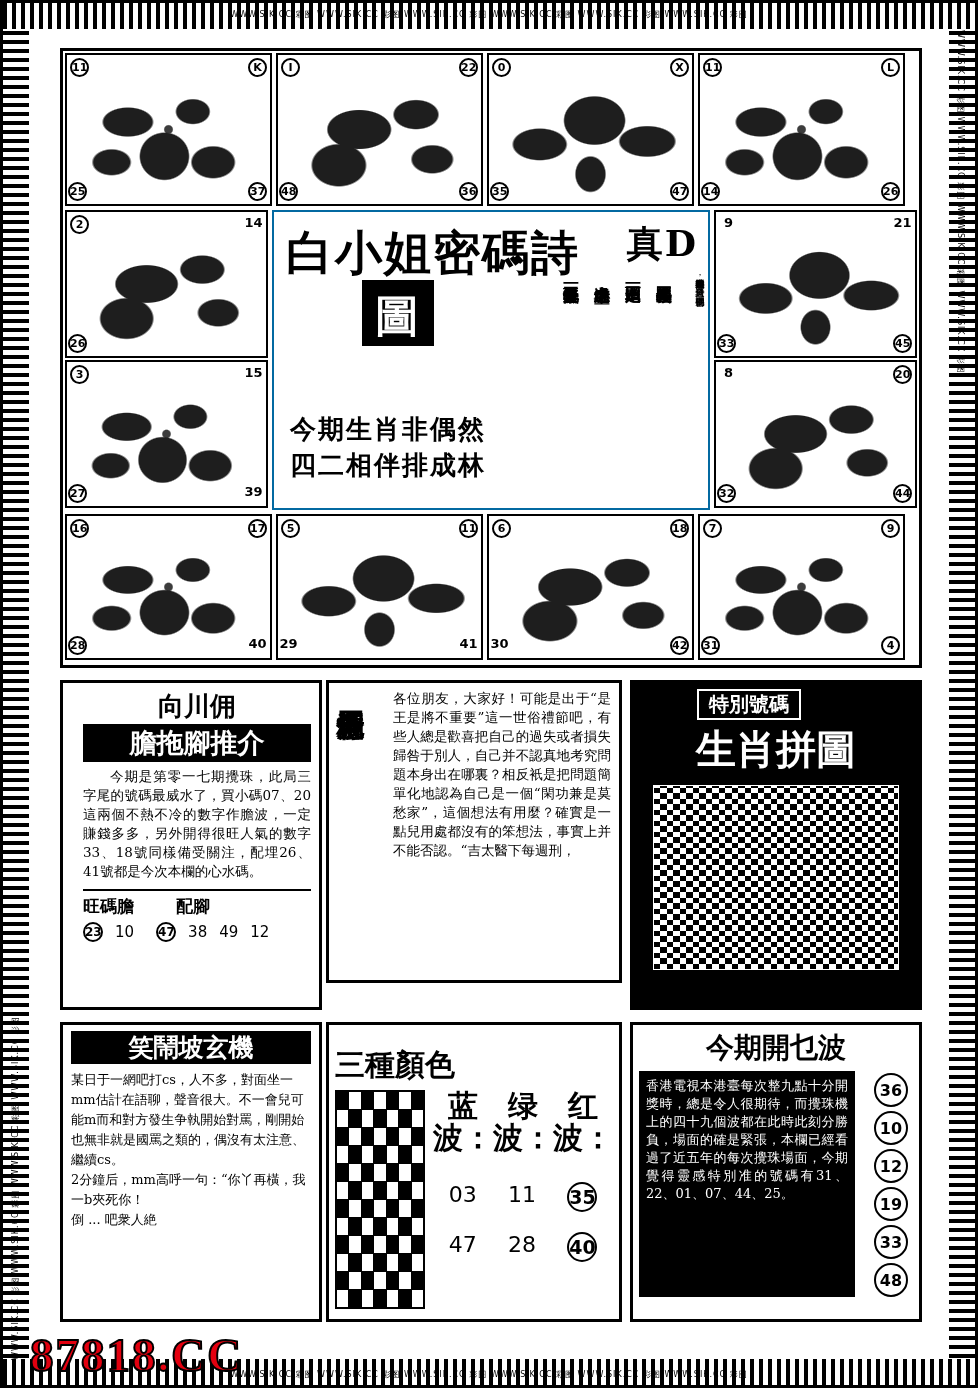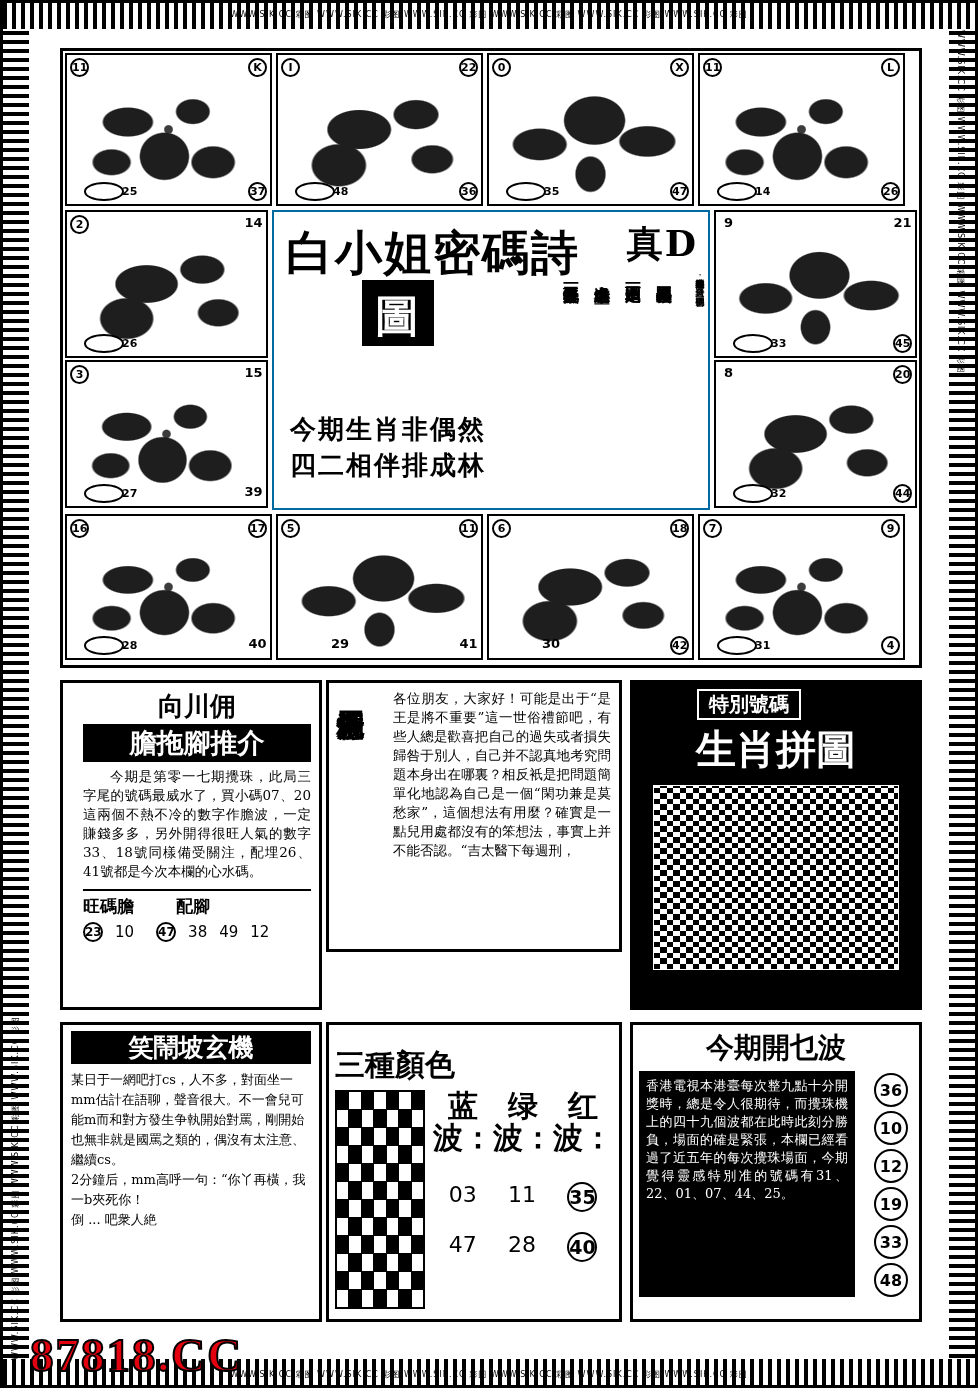--- a/index.html
+++ b/index.html
@@ -69,21 +69,21 @@
     background: #fff;
     color: #000;
     font-size: 11px;
     line-height: 16px;
     text-align: center;
     font-weight: bold;
     z-index: 4;
   }
   .num.tl { left: 3px; top: 3px; }
   .num.tr { right: 3px; top: 3px; }
-  .num.bl { left: 17px; bottom: 3px; padding-left: 36px; }
+  .num.bl { left: 1px; bottom: 3px; }
   .num.br { right: 3px; bottom: 3px; }
   .num.plain { border: none; background: transparent; font-size: 13px; }
 
   .art {
     position: absolute; left: 0; top: 0; right: 0; bottom: 0;
     background:
       radial-gradient(ellipse at 30% 45%, #000 0 12%, transparent 13%),
       radial-gradient(ellipse at 62% 38%, #000 0 9%, transparent 10%),
       radial-gradient(ellipse at 48% 68%, #000 0 16%, transparent 17%),
       radial-gradient(ellipse at 72% 72%, #000 0 10%, transparent 11%),
@@ -360,21 +360,21 @@
         <span class="circ">23</span>
         <span>10</span>
         <span class="circ" style="margin-left:10px;">47</span>
         <span>38</span>
         <span>49</span>
         <span>12</span>
       </div>
     </div>
   </div>
 
-  <div class="panel" style="left:296px;top:650px;width:296px;height:272px;">
+  <div class="panel" style="left:296px;top:650px;width:296px;height:303px;">
     <div style="display:flex;height:100%;">
       <div style="width:62px;padding:6px 2px;">
         <div class="vtext" style="font-size:28px;height:300px;">四烟色波分析</div>
       </div>
       <div style="flex:1;padding:6px 8px 6px 2px;">
         <div class="body-cn">各位朋友，大家好！可能是出于“是王是將不重要”這一世俗禮節吧，有些人總是歡喜把自己的過失或者損失歸咎于別人，自己并不認真地考究問題本身出在哪裏？相反衹是把問題簡單化地認為自己是一個“閑功兼是莫愁家”，這個想法有用麼？確實是一點兒用處都沒有的笨想法，事實上并不能否認。“吉太醫下每週刑，</div>
       </div>
     </div>
   </div>
 

